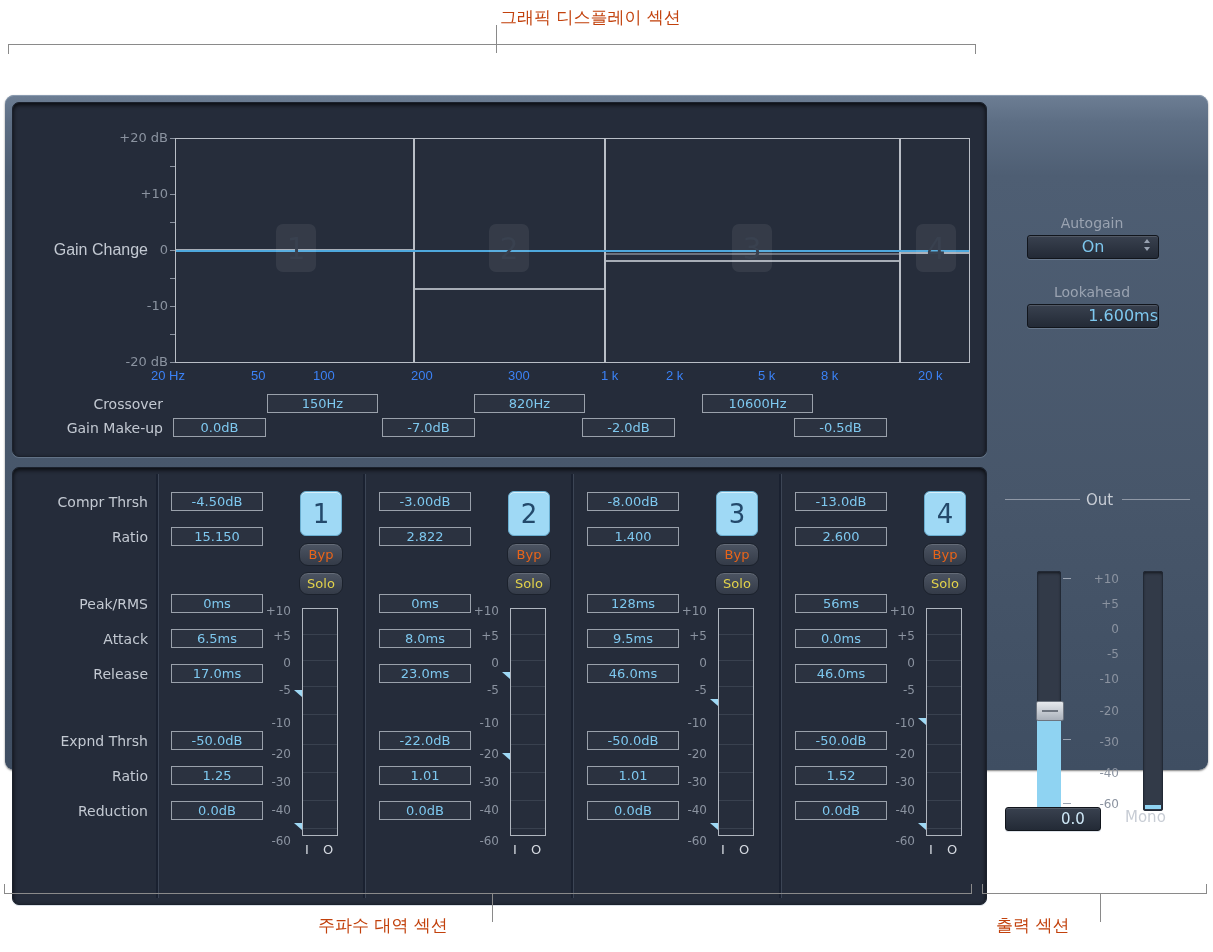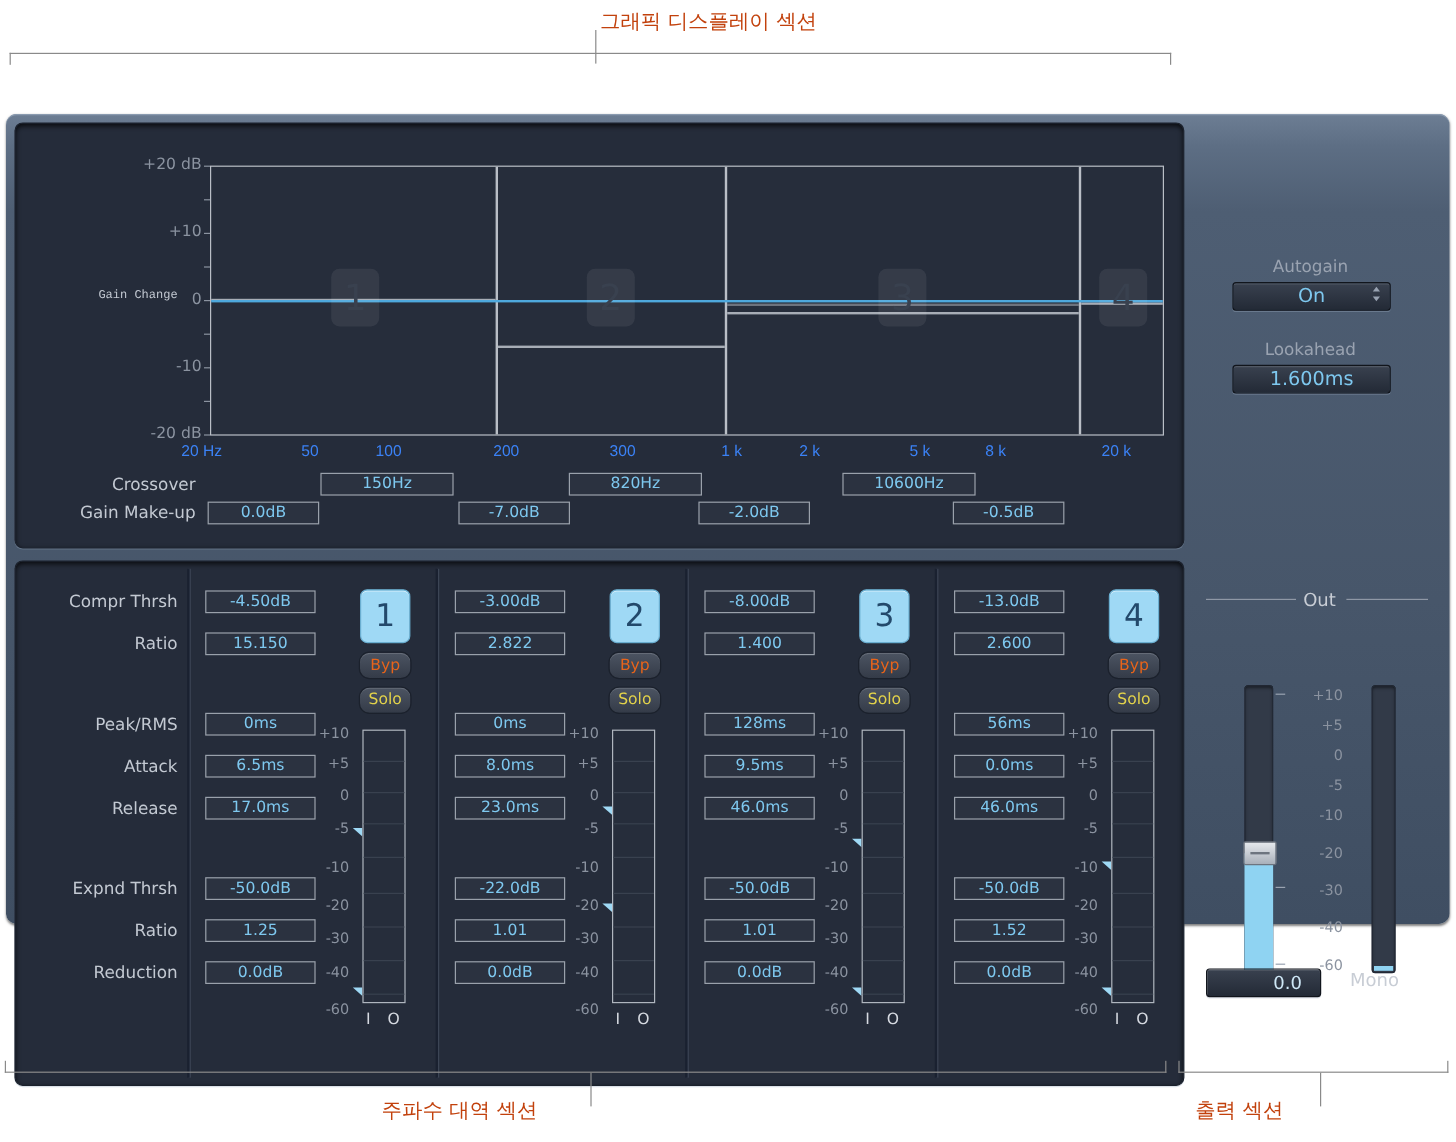--- a/index.html
+++ b/index.html
@@ -26,21 +26,21 @@
   
   #plot{position:absolute;left:162px;top:35px;width:795px;height:225px;
     border:1px solid #b9bec6;box-sizing:border-box;background:#262d3b;}
   .vline{position:absolute;top:0;bottom:0;width:2px;background:#b9bec6;}
   .gainline{position:absolute;height:2px;background:#a7adb6;}
   .bluecurve{position:absolute;height:2px;background:#4ea8dd;}
 
   .ylab{position:absolute;color:#8b93a0;font-size:13px;text-align:right;font-family:"DejaVu Sans",sans-serif;}
   .ytick{position:absolute;width:5px;height:1px;background:#8b93a0;}
   .xlab{position:absolute;color:#3b82f6;font-size:13px;font-family:Liberation Sans, sans-serif;}
-  #gainChangeLbl{position:absolute;color:#c3c9d2;font-size:10px;right:0;font-family:Liberation Mono, monospace;}
+  #gainChangeLbl{position:absolute;color:#c3c9d2;font-size:16px;right:0;font-family:Liberation Sans, sans-serif;}
 
   .bandbadge{position:absolute;width:40px;height:48px;border-radius:7px;background:rgba(255,255,255,.07);
      color:#39414f;font-size:30px;display:flex;align-items:center;justify-content:center;font-family:"DejaVu Sans",sans-serif;}
 
   
   .vfield{position:absolute;box-sizing:border-box;border:1px solid #9aa1ab;background:#2b3240;
      color:#7ec8ef;font-size:13px;text-align:center;line-height:17px;height:19px;
      font-family:"DejaVu Sans",sans-serif;}
   .rowlabel{position:absolute;color:#c3c9d2;font-size:14px;text-align:right;font-family:"DejaVu Sans",sans-serif;white-space:nowrap;}
 
@@ -164,21 +164,21 @@
 
   <div class="sidelabel" style="left:997px;top:120px;">Autogain</div>
   <div class="popup" style="left:1022px;top:140px;width:132px;">
     <span>On</span>
     <span class="arrows">
         <i class="up"></i>
         <i class="dn"></i>
       </span>
   </div>
   <div class="sidelabel" style="left:997px;top:189px;">Lookahead</div>
-  <div class="popup" style="left:1022px;top:209px;width:132px;">1.600ms</div>
+  <div class="popup" style="left:1022px;top:209px;width:132px;text-align:right;">1.600ms</div>
 
   <div class="inset" id="bandsPanel">
 
     <div class="bandsep" style="left:143px;"></div>
     <div class="bandsep" style="left:350px;"></div>
     <div class="bandsep" style="left:558px;"></div>
     <div class="bandsep" style="left:766px;"></div>
 
     <div class="rowlabel" style="left:0px;top:26px;width:135px;">Compr Thrsh</div>
     <div class="rowlabel" style="left:0px;top:61px;width:135px;">Ratio</div>

